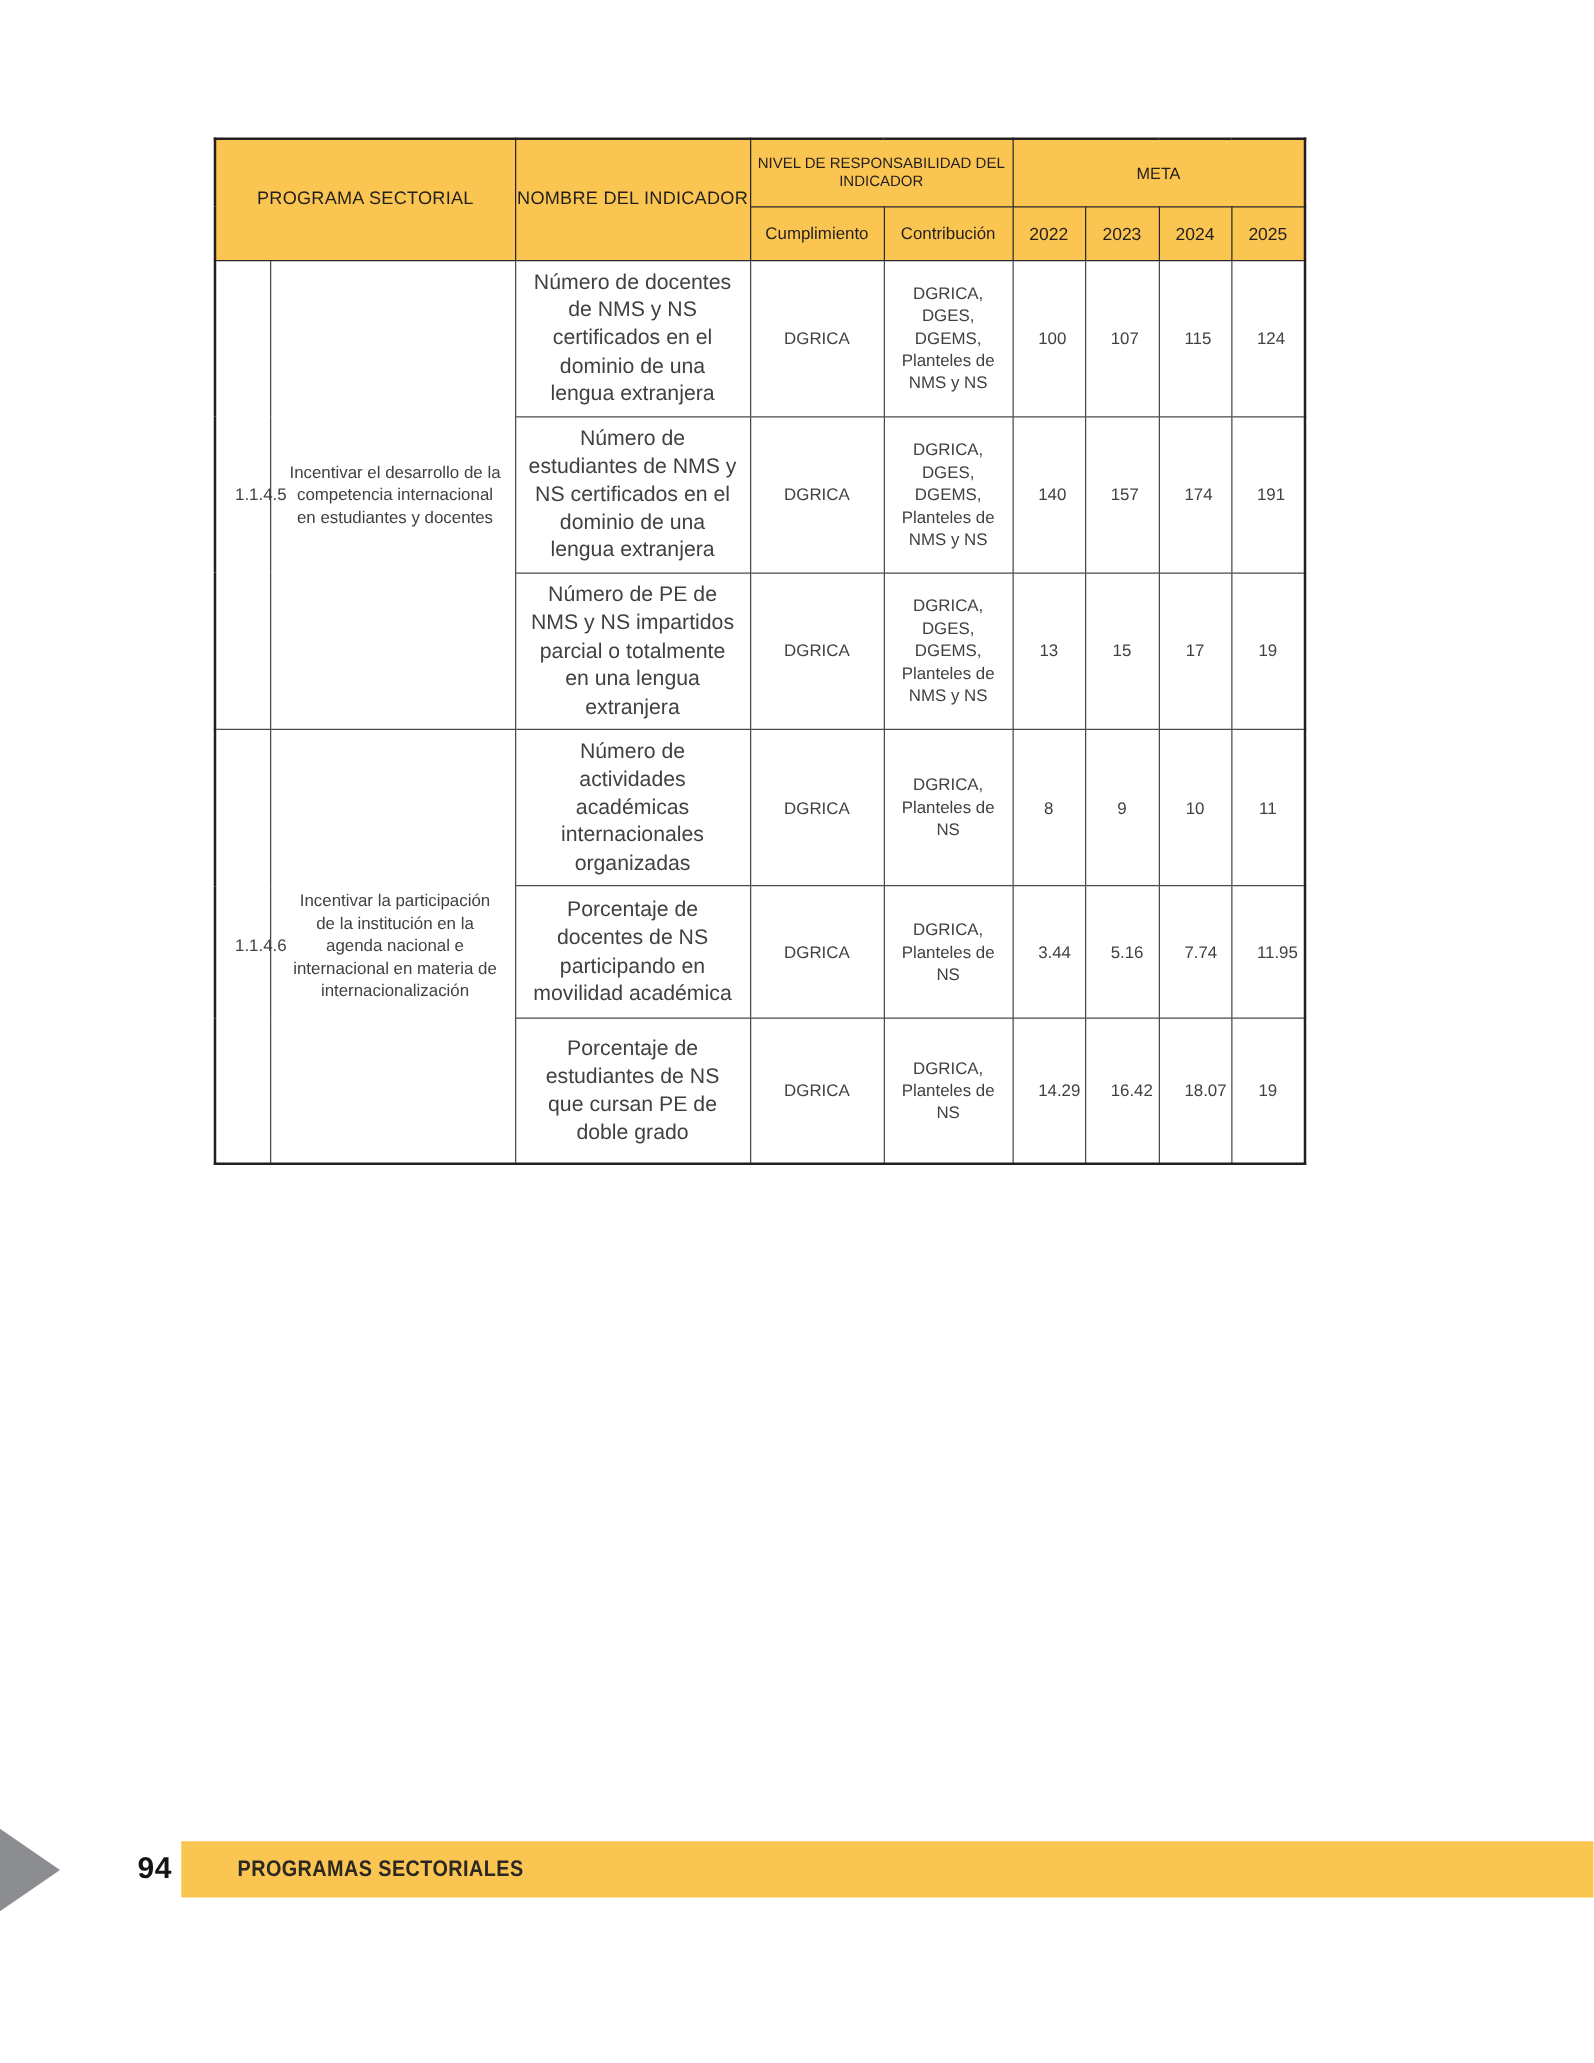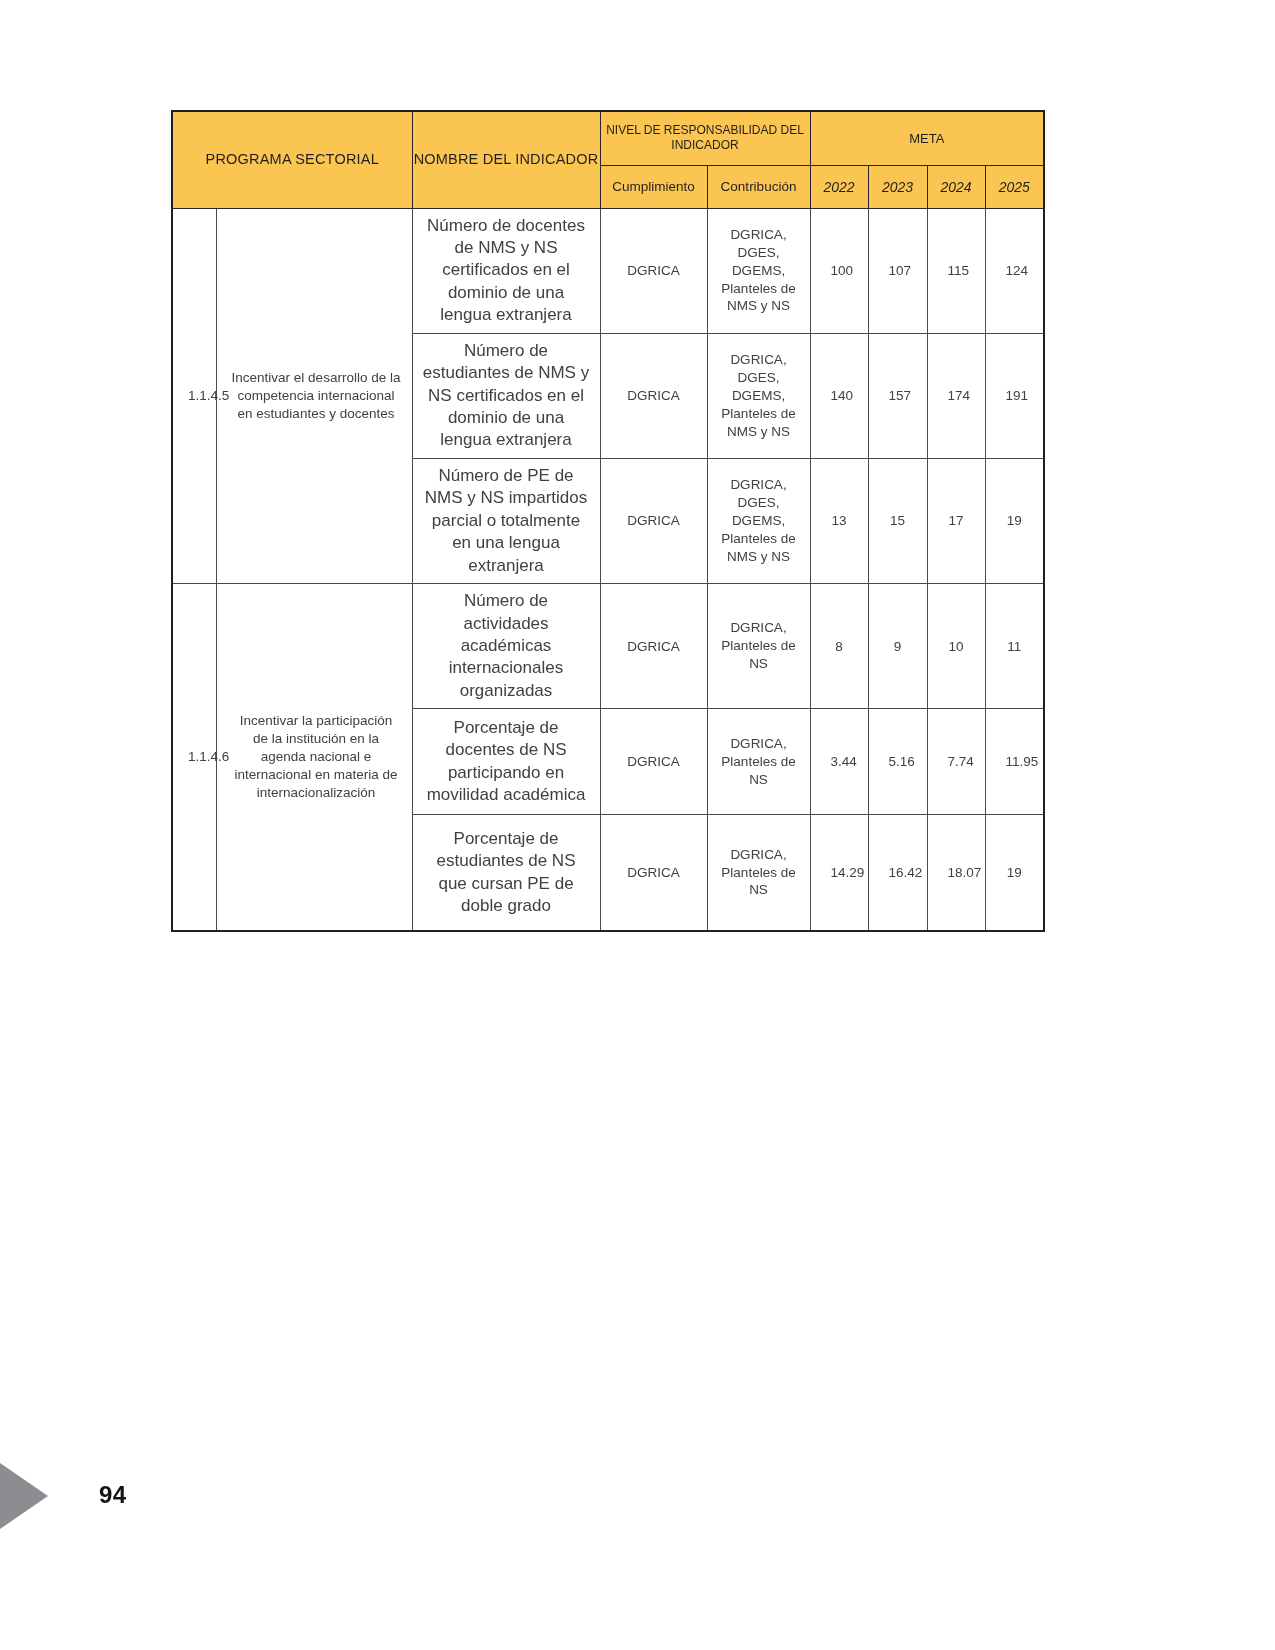--- a/index.html
+++ b/index.html
@@ -11,35 +11,35 @@
   .table-wrap { position:absolute; left:171px; top:110px; width:873px; }
   table.main { width:100%; table-layout:fixed; border-collapse:collapse;
     border:2.5px solid #231f20; }
   table.main th, table.main td { border:1.5px solid #4a4a4c; vertical-align:middle;
     text-align:center; color:#414042; }
   table.main th { background:#fbc551; color:#231f20; border-color:#2a2627; font-weight:500; }
   .h-main { font-size:14.5px; line-height:1.3; letter-spacing:0.2px; }
   .h-nivel { font-size:12px; line-height:1.3; }
   .h-meta { font-size:13px; }
   .h-sub { font-size:13.5px; }
-  .h-year { font-size:14px;font-style:italic; }
+  .h-year { font-size:14px; }
   tr.hrow1 { height:54px; }
   tr.hrow2 { height:43px; }
   td.cell-id { font-size:13.5px; padding:15px; }
   td.cell-prog { text-align:left; font-size:13.5px; line-height:1.32; padding:6px 10px 6px 14px; }
   td.cell-ind { font-size:17px; line-height:1.32; padding:6px 8px; }
   td.cell-cum { font-size:13.5px; padding:4px; }
   td.cell-con { font-size:13.5px; line-height:1.32; padding:4px 2px; white-space:pre-line; }
   td.cell-meta { font-size:13.5px; padding:20px; }
 
   
   .footer-triangle { position:absolute; left:0; top:1463px; width:0; height:0;
     border-top:33px solid transparent; border-bottom:33px solid transparent;
     border-left:48px solid #8b8d90; }
-  .page-number { position:absolute; left:99px; top:1481px; width:50px;
+  .page-number { position:absolute; left:110px; top:1481px; width:50px;
     font-size:24px; font-weight:bold; color:#161412; letter-spacing:0.5px; }
   .footer-band { position:absolute; left:145px; top:1473px; width:1130px; height:45px;
     background:#fbc551; display:flex; align-items:center; padding-left:45px; }
   .footer-label { font-weight:bold; font-size:18px; color:#2b2723; letter-spacing:0.4px;
     transform:scaleX(0.88); transform-origin:left center; white-space:nowrap; }
 </style>
 </head>
 <body>
 
 <div class="page">
@@ -151,14 +151,17 @@
           <td class="cell-meta">16.42</td>
           <td class="cell-meta">18.07</td>
           <td class="cell-meta">19</td>
         </tr>
       </tbody>
     </table>
   </div>
 
   <div class="footer-triangle"></div>
   <div class="page-number">94</div>
+  <div class="footer-band">
+    <span class="footer-label">PROGRAMAS SECTORIALES</span>
+  </div>
 
 </div>
 
 </body></html>

